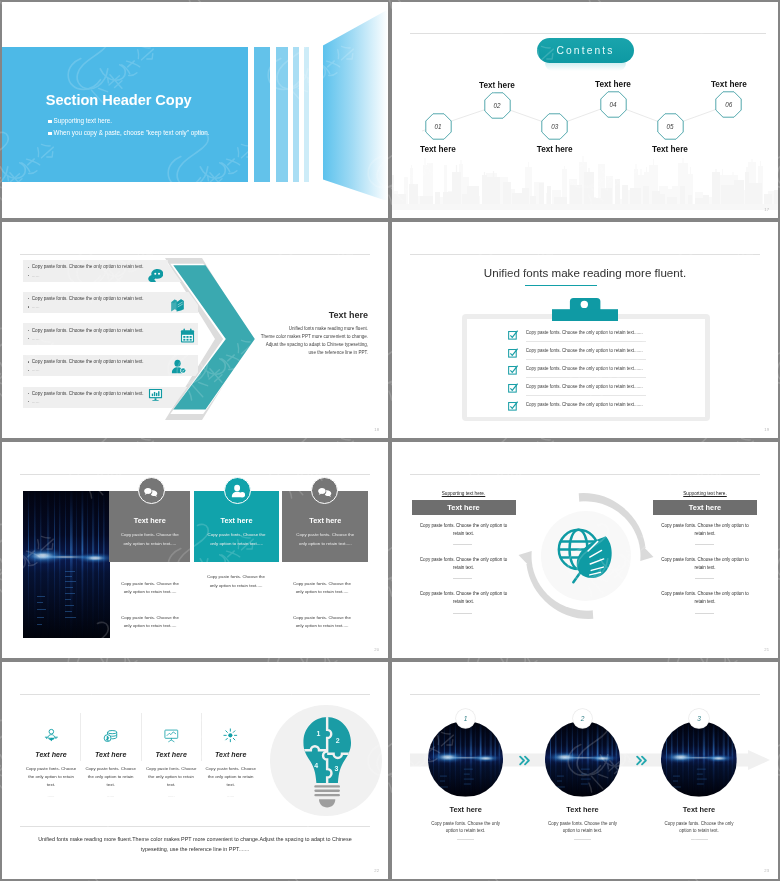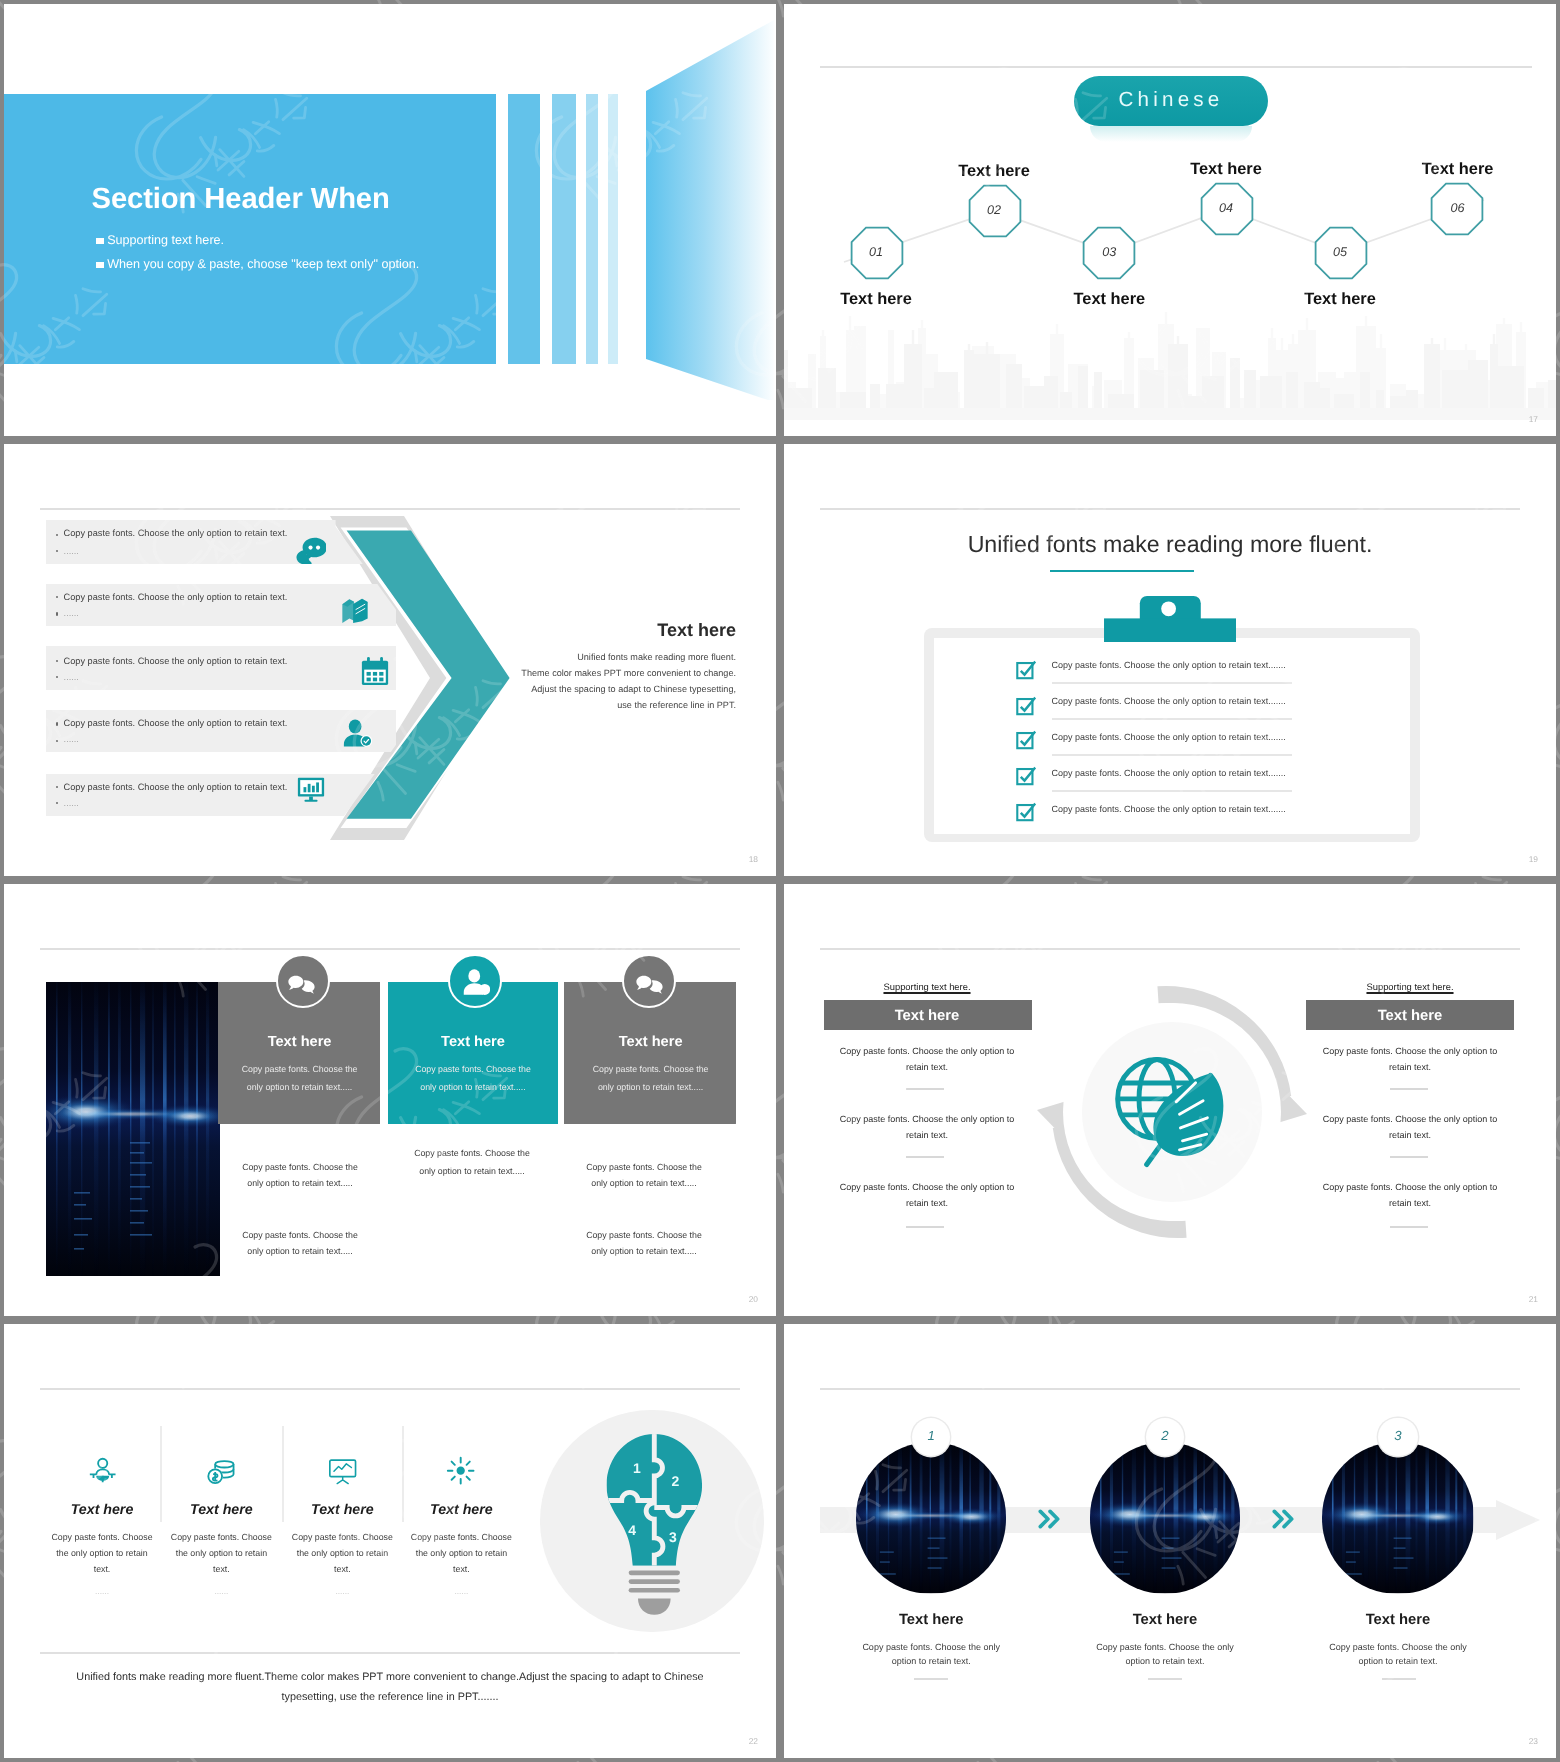--- a/index.html
+++ b/index.html
@@ -161,37 +161,37 @@
     <svg class="s1-wedge" width="66" height="200" viewBox="0 0 66 200">
       <defs>
           <linearGradient id="wedgeGrad" x1="0" y1="0" x2="1" y2="0">
         <stop offset="0" stop-color="#5cc2ed"></stop>
             <stop offset="0.45" stop-color="#9fdaf4"></stop>
             <stop offset="1" stop-color="#fcfeff"></stop>
       </linearGradient>
         </defs>
       <path d="M0 45.5 L64 10 L64 201 L0 179.5 Z" fill="url(#wedgeGrad)"></path>
     </svg>
-    <div class="s1-title">Section Header When</div>
+    <div class="s1-title">Section Header Copy</div>
     <div class="s1-bullet">
       <span class="sq"></span><span>Supporting text here.</span>
     </div>
     <div class="s1-bullet b2">
       <span class="sq"></span><span>When you copy &amp; paste, choose "keep text only" option.</span>
     </div>
   </div>
   <div class="slide s2">
     <div class="topline" style="left:18px;top:31px;width:356px;"></div>
     <svg class="skyline" width="386" height="56" viewBox="0 0 386 56" preserveAspectRatio="none">
       <path d="M-2 52V37h8V52 z M7 52V42h3V52 z M12 52V23h4V52 z M18 52V14h3V52 z M18.9 14v-3h1.2V14 z M22 52V42h9V52 z M31 52V11h4V52 z M32.4 11v-7h1.2V11 z M35 52V9h6V52 z M43 52V43h9V52 z M52 52V11h3V52 z M56 52V37h9V52 z M67 52V10h4V52 z M68.4 10v-4h1.2V10 z M71 52V23h6V52 z M77 52V42h11V52 z M90 52V33h3V52 z M94 52V19h11V52 z M106 52V23h10V52 z M117 52V35h6V52 z M125 52V41h6V52 z M133 52V13h7V52 z M135.9 13v-5h1.2V13 z M142 52V28h10V52 z M154 52V39h4V52 z M160 52V36h9V52 z M170 52V15h5V52 z M171.9 15v-3h1.2V15 z M177 52V25h8V52 z M187 52V8h8V52 z M190.4 8v-6h1.2V8 z M195 52V29h4V52 z M200 52V43h4V52 z M206 52V10h7V52 z M214 52V22h7V52 z M223 52V45h8V52 z M232 52V36h8V52 z M242 52V15h4V52 z M243.4 15v-5h1.2V15 z M246 52V21h6V52 z M248.4 21v-6h1.2V21 z M252 52V18h5V52 z M253.9 18v-5h1.2V18 z M257 52V11h9V52 z M260.9 11v-6h1.2V11 z M267 52V32h9V52 z M276 52V35h4V52 z M280 52V32h6V52 z M286 52V9h10V52 z M290.4 9v-5h1.2V9 z M296 52V20h5V52 z M297.9 20v-7h1.2V20 z M303 52V38h8V52 z M313 52V43h11V52 z M325 52V21h11V52 z M329.9 21v-6h1.2V21 z M336 52V21h10V52 z M340.4 21v-3h1.2V21 z M346 52V36h10V52 z M356 52V8h8V52 z M359.4 8v-3h1.2V8 z M366 52V12h5V52 z M367.9 12v-5h1.2V12 z M373 52V42h3V52 z M376 52V37h9V52 z M387 52V24h7V52 z" fill="#f9f9f9"></path>
       <path d="M-2 52V21h4V52 z M2 52V40h12V52 z M17 52V30h9V52 z M28 52V42h13V52 z M43 52V38h5V52 z M51 52V38h9V52 z M60 52V18h9V52 z M63.9 18v-7h1.2V18 z M70 52V40h5V52 z M75 52V32h12V52 z M90 52V21h5V52 z M91.9 21v-3h1.2V21 z M95 52V23h13V52 z M100.9 23v-6h1.2V23 z M111 52V28h8V52 z M120 52V39h10V52 z M130 52V34h7V52 z M138 52V42h6V52 z M147 52V29h5V52 z M155 52V32h4V52 z M162 52V43h13V52 z M178 52V31h12V52 z M192 52V18h10V52 z M196.4 18v-4h1.2V18 z M202 52V44h7V52 z M209 52V34h11V52 z M223 52V25h5V52 z M230 52V31h6V52 z M238 52V34h11V52 z M251 52V32h6V52 z M260 52V37h8V52 z M268 52V40h5V52 z M275 52V43h10V52 z M288 52V32h5V52 z M296 52V41h4V52 z M303 52V44h8V52 z M311 52V41h6V52 z M320 52V18h8V52 z M323.4 18v-3h1.2V18 z M329 52V31h13V52 z M342 52V26h10V52 z M353 52V18h4V52 z M354.4 18v-5h1.2V18 z M357 52V29h13V52 z M372 52V40h8V52 z M382 52V36h12V52 z" fill="#f5f5f5"></path>
       <rect x="0" y="50" width="386" height="6" fill="#f7f7f7"></rect>
     </svg>
     <div class="s2-badge">
-        <span>Chinese</span>
+        <span>Contents</span>
       </div>
     <div class="s2-badge-shadow"></div>
     <svg class="s2-path" width="386" height="216" viewBox="0 0 386 216">
       <path d="M30 129 L105 103.5 L162.7 124 L221 102.5 L278 124 L350 98" stroke="#e6e6e6" stroke-width="0.9" fill="none"></path>
     </svg>
     <div class="s2-node n1">
       <svg width="27" height="27" viewBox="0 0 27 27">
           <polygon points="8,0.8 19,0.8 26.2,8 26.2,19 19,26.2 8,26.2 0.8,19 0.8,8" fill="#fff" stroke="#3f9ea4" stroke-width="0.9"></polygon>
         </svg>
       <span class="nnum">01</span>

